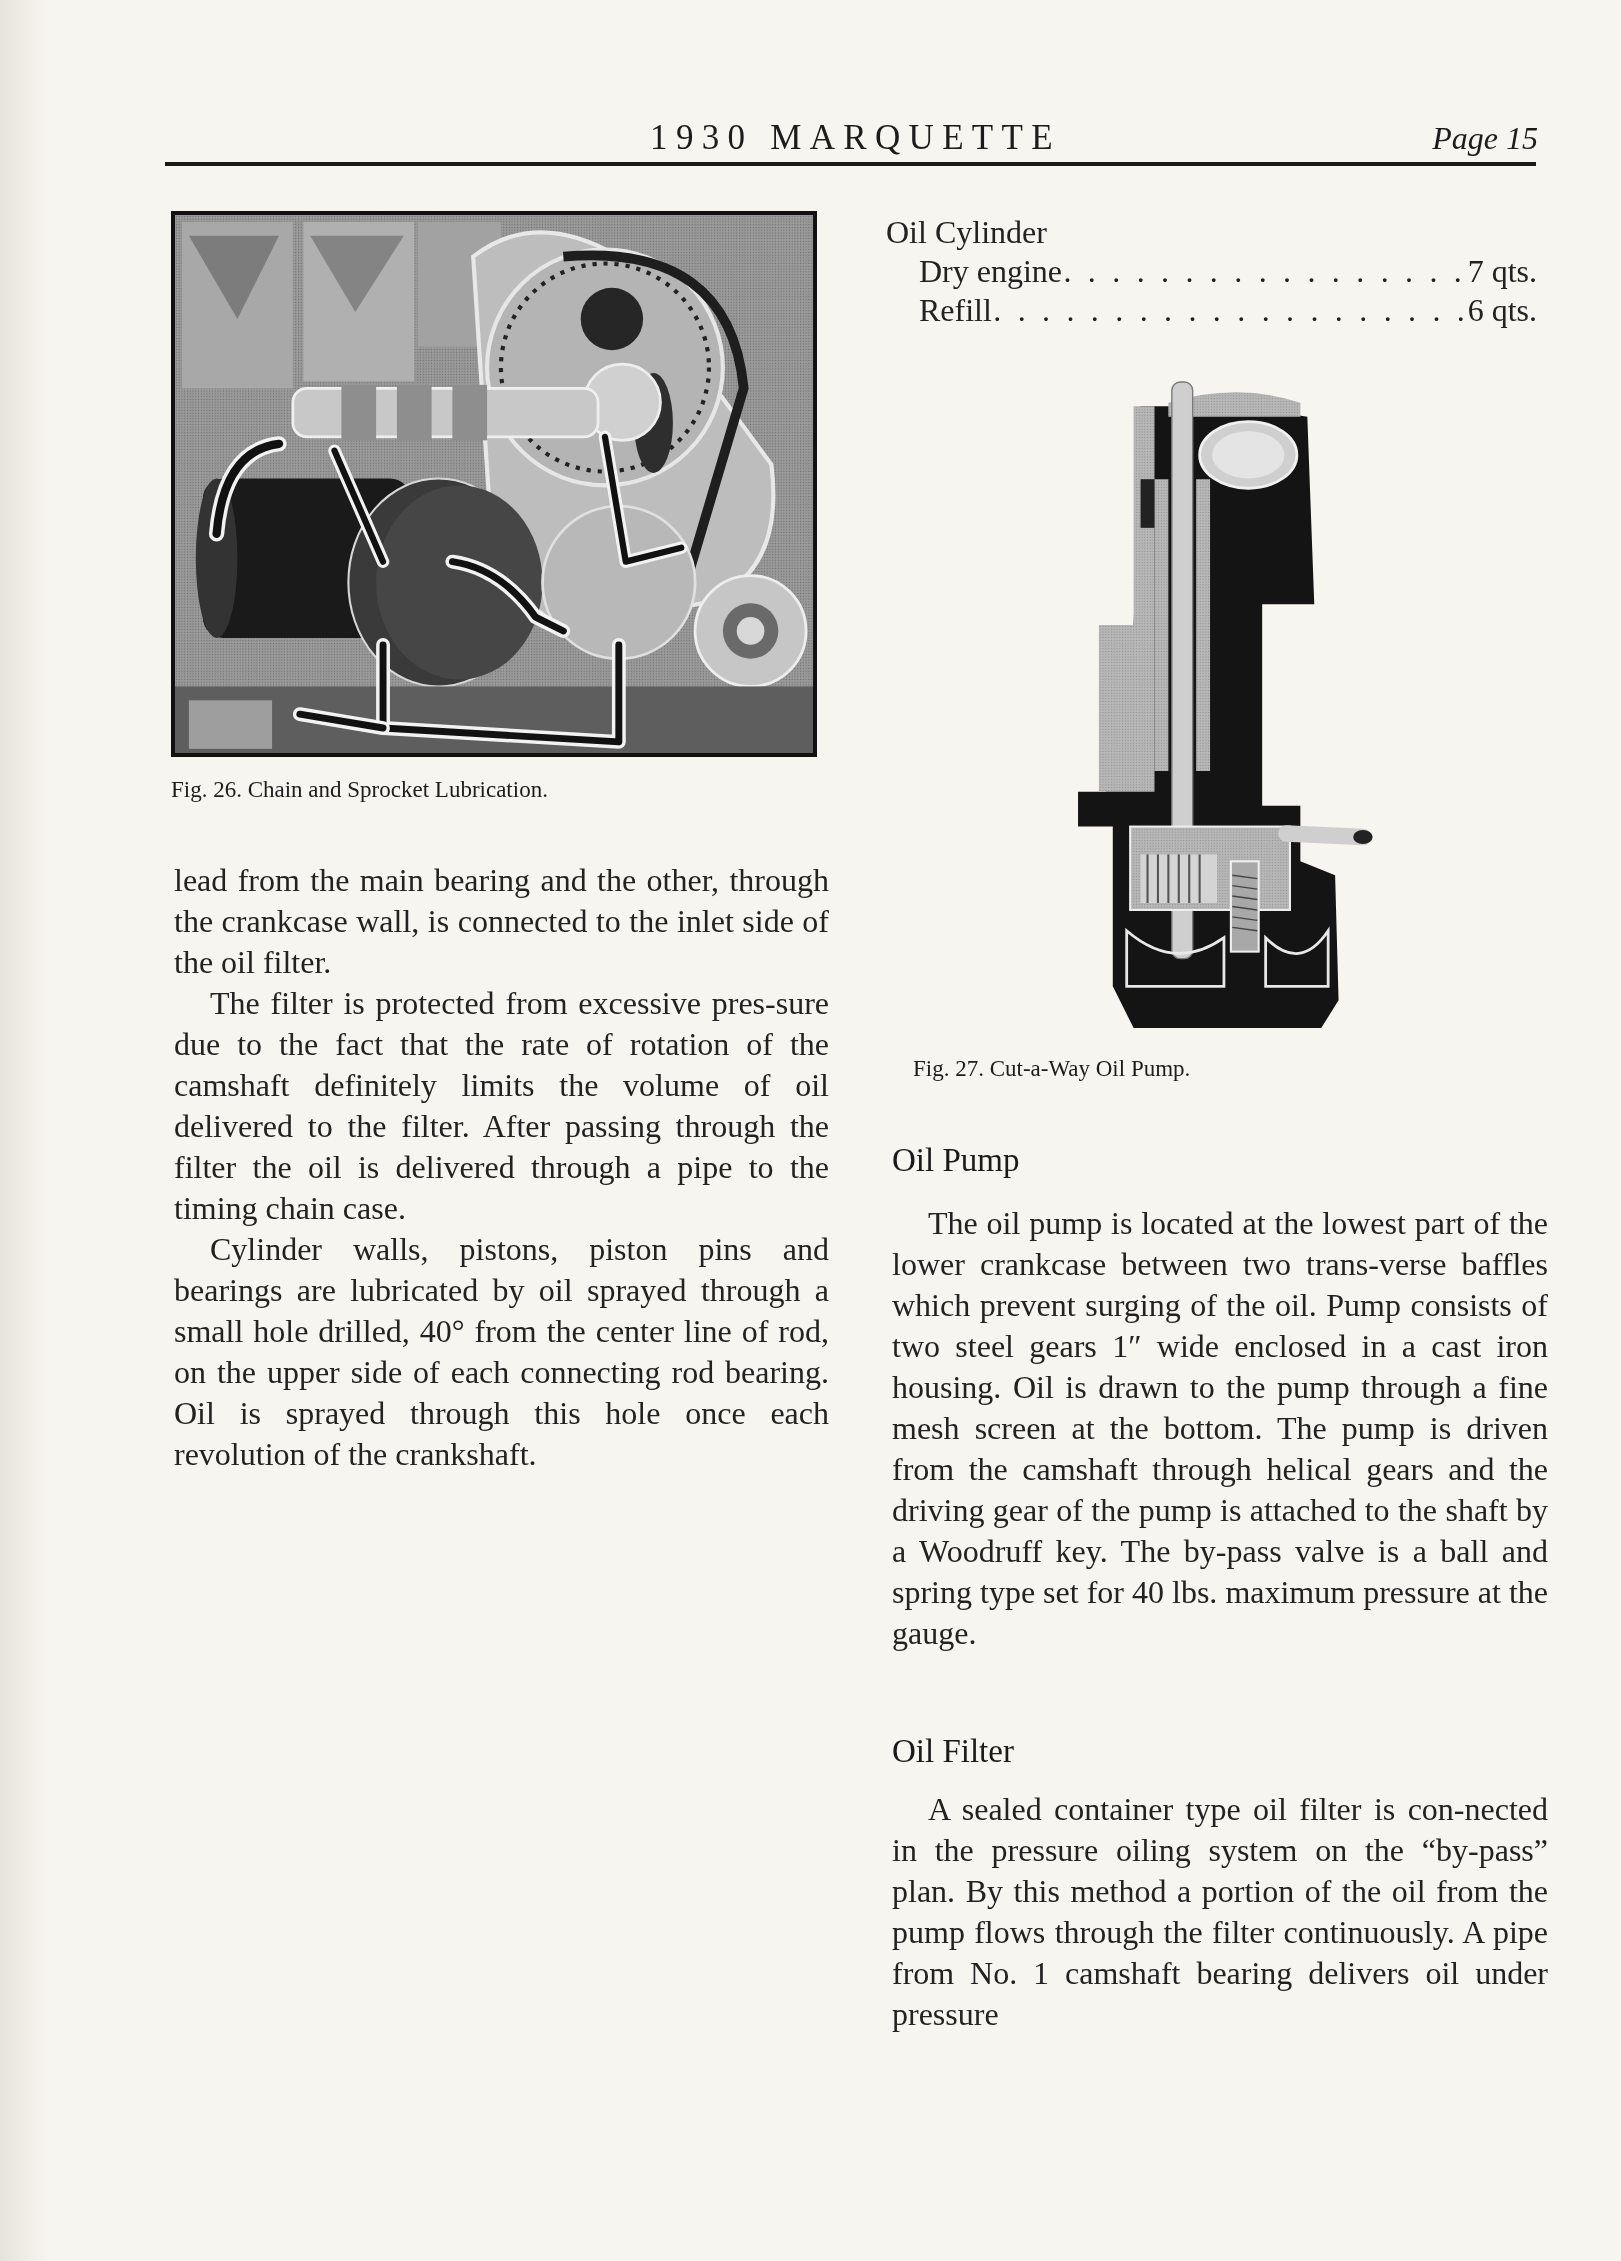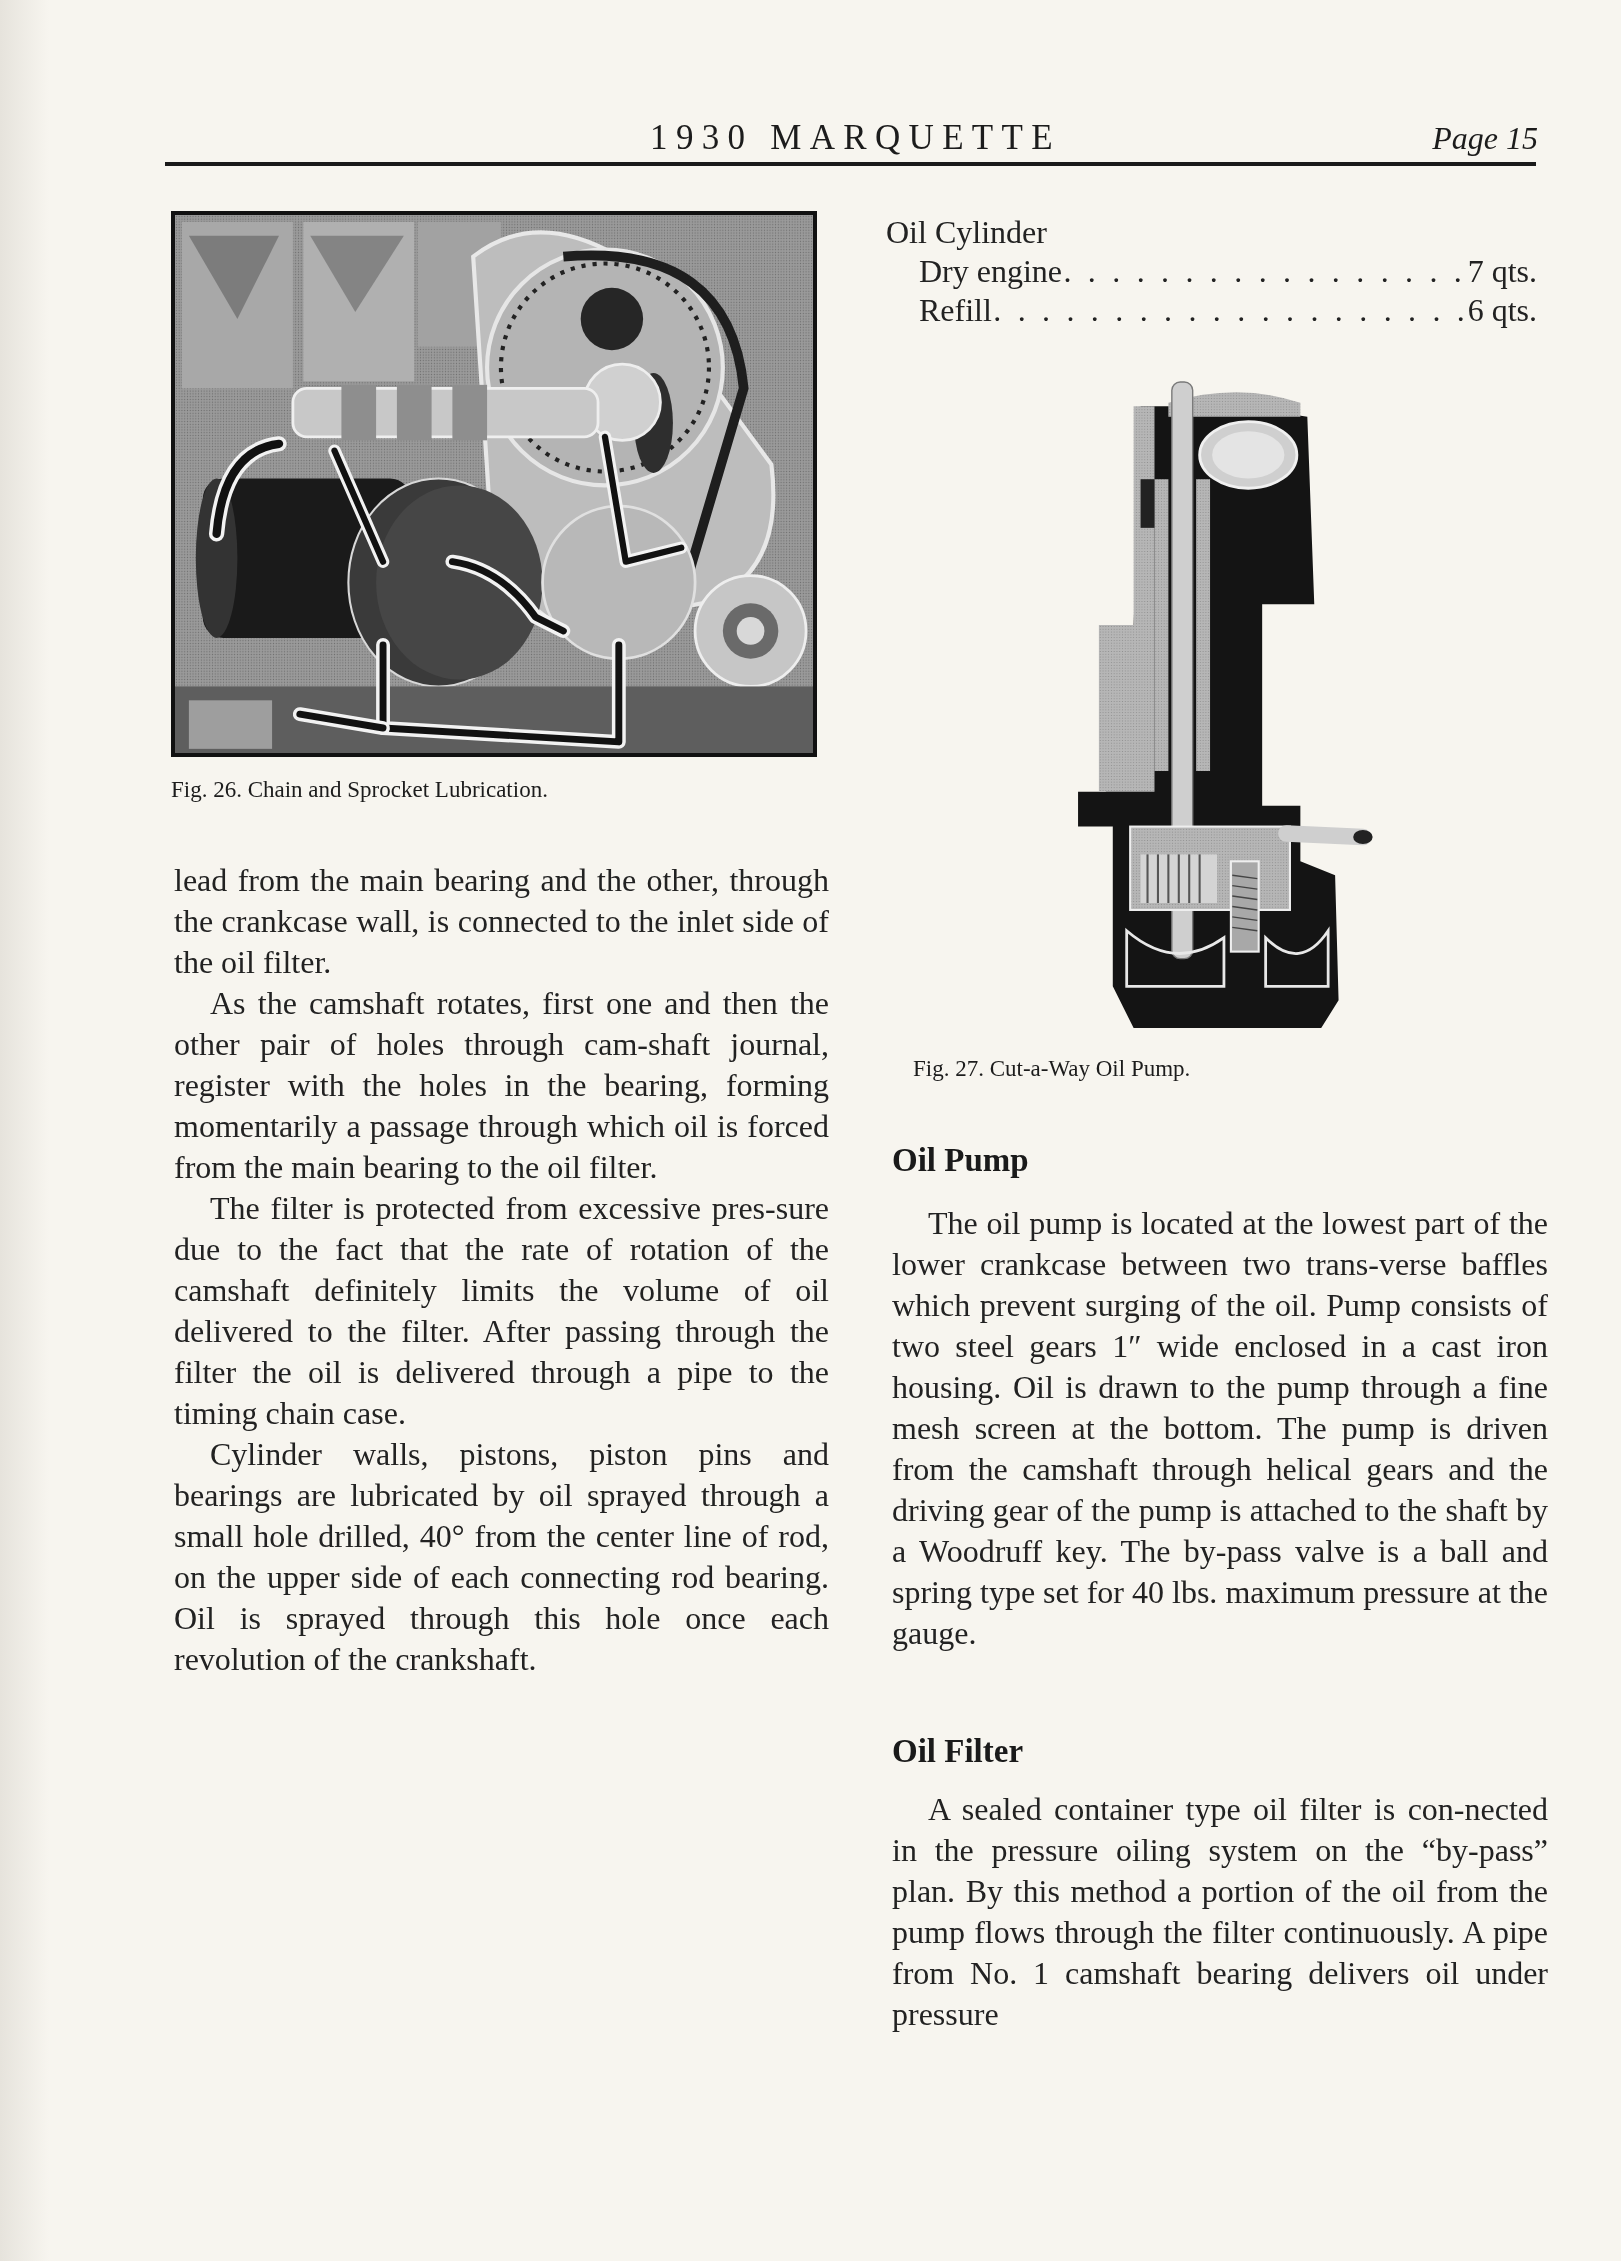--- a/index.html
+++ b/index.html
@@ -48,21 +48,21 @@
   .cap-block { position: absolute; left: 886px; top: 213px; width: 651px; font-size: 32px; line-height: 39px; color: #222;}
   .cap-row { display: flex; align-items: baseline; padding-left: 33px; }
   .cap-row .lbl { white-space: nowrap; }
   .cap-row .dots { flex: 1; overflow: hidden; white-space: nowrap; letter-spacing: 4.2px; margin: 0 1.4px; }
   .cap-row .val { white-space: nowrap; }
 
   .fig27 { position: absolute; left: 1057px; top: 375px; width: 320px; height: 660px; }
   .fig27 svg { width: 100%; height: 100%; display: block; }
 
   .section-heading {
-    position: absolute; font-size: 33px; font-weight: bold; line-height: 39px; color: #1a1a1a;
+    position: absolute; font-size: 33px; font-weight: normal; line-height: 39px; color: #1a1a1a;
   }
   .h-pump { left: 892px; top: 1141px; }
   .h-filter { left: 892px; top: 1732px; }
   .pump-text { left: 892px; top: 1203px; width: 656px; }
   .filter-text { left: 892px; top: 1789px; width: 656px; }
 </style>
 </head>
 <body>
 
 <div class="binding-shade"></div>
@@ -130,21 +130,20 @@
       <path d="M300 620 L300 740 L640 760 L640 620" stroke="#111" stroke-width="10"></path>
       <path d="M180 720 L300 740" stroke="#f2f2f2" stroke-width="20"></path>
       <path d="M180 720 L300 740" stroke="#111" stroke-width="10"></path>
     </g>
   </svg>
 </div>
 <div class="caption cap26">Fig. 26.  Chain and Sprocket Lubrication.</div>
 
 <div class="body-text left-text">
   <p class="noindent">lead from the main bearing and the other, through the crankcase wall, is connected to the inlet side of the oil filter.</p>
-  <p>As the camshaft rotates, first one and then the other pair of holes through cam-shaft journal, register with the holes in the bearing, forming momentarily a passage through which oil is forced from the main bearing to the oil filter.</p>
   <p>The filter is protected from excessive pres-sure due to the fact that the rate of rotation of the camshaft definitely limits the volume of oil delivered to the filter.  After passing through the filter the oil is delivered through a pipe to the timing chain case.</p>
   <p>Cylinder walls, pistons, piston pins and bearings are lubricated by oil sprayed through a small hole drilled, 40° from the center line of rod, on the upper side of each connecting rod bearing.  Oil is sprayed through this hole once each revolution of the crankshaft.</p>
 </div>
 
 <div class="cap-block">
   <div>Oil Cylinder</div>
   <div class="cap-row">
     <span class="lbl">Dry engine</span>
     <span class="dots">. . . . . . . . . . . . . . . . . . . . . . . . . . . . . . . . . . . . . . . . . .</span>
     <span class="val">7 qts.</span>

